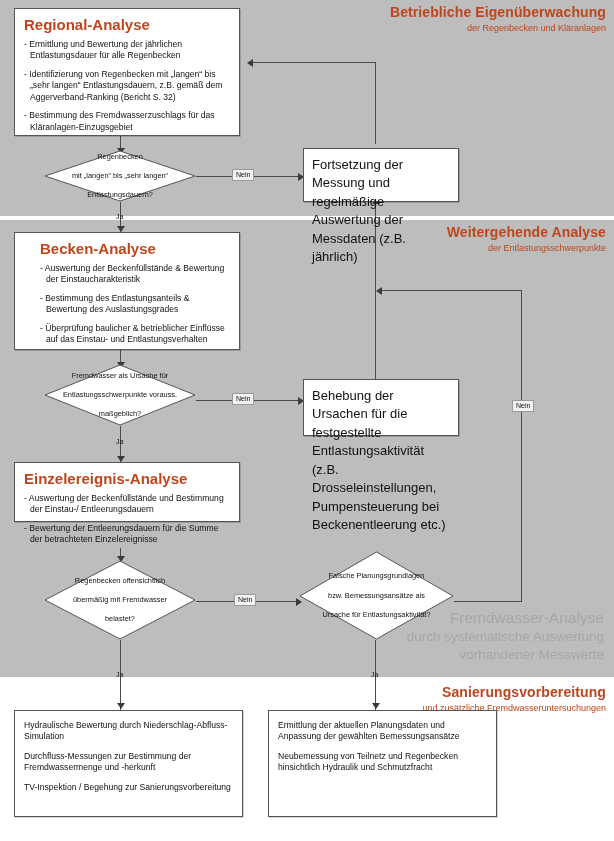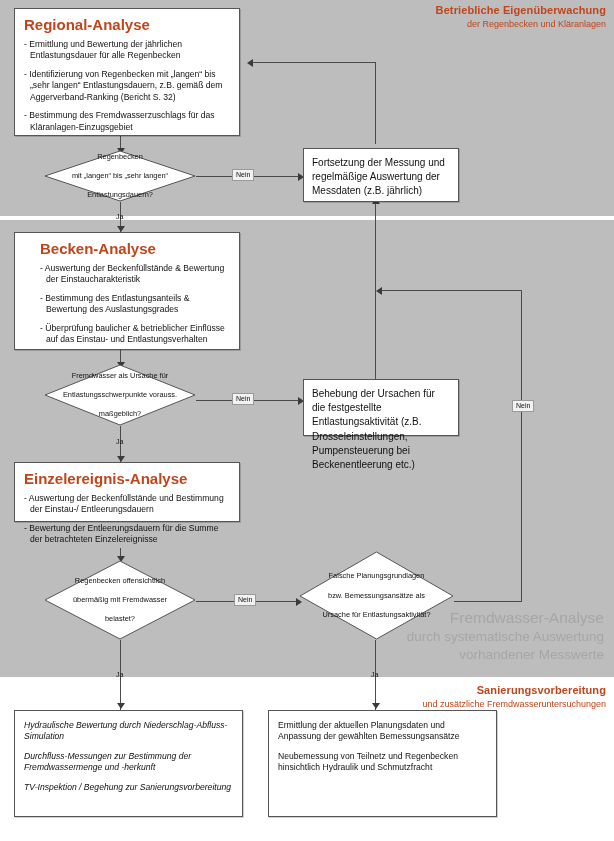--- a/index.html
+++ b/index.html
@@ -6,38 +6,38 @@
   body{font-family:"Liberation Sans","DejaVu Sans",sans-serif;}
   #page{position:relative;width:614px;height:841px;background:#ffffff;overflow:hidden;}
 
   
   .band{position:absolute;left:0;width:614px;background:#bdbdbd;}
   .band-1{top:0;height:216px;}
   .band-2{top:220px;height:457px;}
 
   
   .sec-head{position:absolute;text-align:right;line-height:1.25;}
-  .sec-head .t1{color:#c0451a;font-weight:bold;font-size:11px;letter-spacing:.1px;white-space:nowrap;margin-left:39px;}
+  .sec-head .t1{color:#c0451a;font-weight:bold;font-size:14px;letter-spacing:.1px;white-space:nowrap;margin-left:39px;}
   .sec-head .t2{color:#c0451a;font-size:9px;white-space:nowrap;margin-top:1px;}
 
   
   .watermark{position:absolute;text-align:right;color:#a6a6a6;line-height:1.3;font-size:15.5px;}
   .watermark div{white-space:nowrap;}
 
   
   .box{position:absolute;background:#ffffff;border:1px solid #555555;box-sizing:border-box;
        box-shadow:1px 1px 0 rgba(0,0,0,.18);}
   .box .title{color:#c0451a;font-weight:bold;font-size:15px;margin:0 0 6px 0;}
   .box ul{list-style:none;margin:0;padding:0;}
   .box li{font-size:8.6px;color:#111;line-height:1.33;margin-bottom:7px;
           padding-left:6px;text-indent:-6px;}
   .box li:last-child{margin-bottom:0;}
   .box.plain li{padding-left:0;text-indent:0;margin-bottom:8px;}
   .box .inner{padding:7px 8px 7px 9px;}
-  .box .para{font-size:10px;color:#111;line-height:1.42;}
+  .box .para{font-size:13px;color:#111;line-height:1.42;}
   .box.small .inner{padding:7px 8px;}
 
   
   .diamond{position:absolute;}
   .diamond svg{display:block;overflow:visible;}
   .diamond .dlabel{position:absolute;left:0;top:0;width:100%;height:100%;
       display:flex;align-items:center;justify-content:center;text-align:center;
       font-size:7.4px;color:#111;line-height:1.3;pointer-events:none;}
   .diamond .dlabel span{display:block;padding:0 6px;}
 
@@ -62,20 +62,24 @@
 <div id="page">
 
   <div class="band band-1"></div>
   <div class="band band-2"></div>
 
   <div class="sec-head" style="top:4px;right:8px;">
     <div class="t1">Betriebliche Eigenüberwachung</div>
     <div class="t2">der Regenbecken und Kläranlagen</div>
   </div>
 
+  <div class="sec-head" style="top:224px;right:8px;">
+    <div class="t1">Weitergehende Analyse</div>
+    <div class="t2">der Entlastungsschwerpunkte</div>
+  </div>
 
   <div class="sec-head" style="top:684px;right:8px;">
     <div class="t1">Sanierungsvorbereitung</div>
     <div class="t2">und zusätzliche Fremdwasseruntersuchungen</div>
   </div>
 
   <div class="watermark" style="top:608px;right:10px;">
     <div>Fremdwasser-Analyse</div>
     <div style="font-size:13.5px;">durch systematische Auswertung</div>
     <div style="font-size:13.5px;">vorhandener Messwerte</div>
@@ -221,21 +225,21 @@
     <div class="inner">
       <div class="title">Einzelereignis-Analyse</div>
       <ul>
         <li>- Auswertung der Beckenfüllstände und Bestimmung der Einstau-/ Entleerungsdauern</li>
         <li>- Bewertung der Entleerungsdauern für die Summe der betrachteten Einzelereignisse</li>
       </ul>
     </div>
   </div>
 
   <div class="box plain" style="left:14px;top:710px;width:229px;height:107px;">
-    <div class="inner" style="padding:9px 9px;font-style:italic;">
+    <div class="inner" style="padding:9px 9px;">
       <ul>
         <li>Hydraulische Bewertung durch Niederschlag-Abfluss-Simulation</li>
         <li>Durchfluss-Messungen zur Bestimmung der Fremdwassermenge und -herkunft</li>
         <li>TV-Inspektion / Begehung zur Sanierungsvorbereitung</li>
       </ul>
     </div>
   </div>
 
   <div class="box plain" style="left:268px;top:710px;width:229px;height:107px;">
     <div class="inner" style="padding:9px 9px;">

